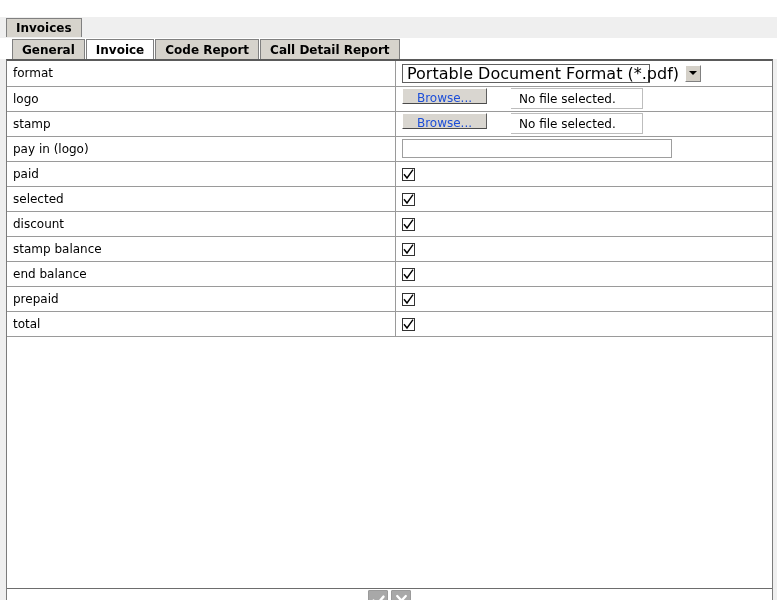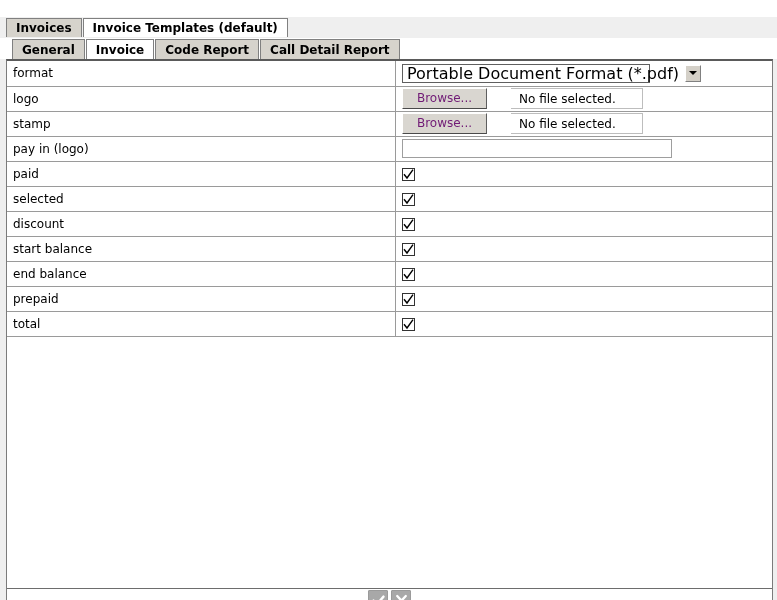--- a/index.html
+++ b/index.html
@@ -159,32 +159,32 @@
   }
 
   .file-widget {
     display: inline-flex;
     align-items: stretch;
     height: 21px;
     box-sizing: border-box;
   }
   .browse-btn {
     min-width: 85px;
-    height: 21px;
+    height: 16px;
     background: #d9d6d0;
     border: 1px solid #8d8d8d;
     border-top-color: #ffffff;
     border-left-color: #ffffff;
     border-right-color: #5e5e5e;
     border-bottom-color: #4a4a4a;
     box-sizing: border-box;
     font-size: 12px;
     line-height: 19px;
     text-align: center;
-    color: #701a75;
+    color: #1d4ed8;
   }
   .file-status {
     height: 21px;
     line-height: 20px;
     padding: 0 6px 0 8px;
     border: 1px solid #bdbdbd;
     border-left: none;
     box-sizing: border-box;
     background: #ffffff;
     font-size: 12px;
@@ -250,23 +250,20 @@
 </style>
 </head>
 <body>
 
 <div class="window">
 
   <div class="tabstrip-outer">
     <div class="tab inactive">
       <span>Invoices</span>
     </div>
-    <div class="tab active">
-      <span>Invoice Templates (default)</span>
-    </div>
   </div>
 
   <div class="tabstrip-inner">
     <div class="tab inactive">
       <span>General</span>
     </div>
     <div class="tab active">
       <span>Invoice</span>
     </div>
     <div class="tab inactive">
@@ -348,21 +345,21 @@
           <td class="value-cell">
             <span class="checkbox">
               <svg width="11" height="11" viewBox="0 0 11 11">
                 <path d="M1 5.2 L4 9 L10 0.7" stroke="#000" stroke-width="1.4" fill="none"></path>
               </svg>
             </span>
           </td>
         </tr>
 
         <tr>
-          <td class="label-cell">start balance</td>
+          <td class="label-cell">stamp balance</td>
           <td class="value-cell">
             <span class="checkbox">
               <svg width="11" height="11" viewBox="0 0 11 11">
                 <path d="M1 5.2 L4 9 L10 0.7" stroke="#000" stroke-width="1.4" fill="none"></path>
               </svg>
             </span>
           </td>
         </tr>
 
         <tr>

